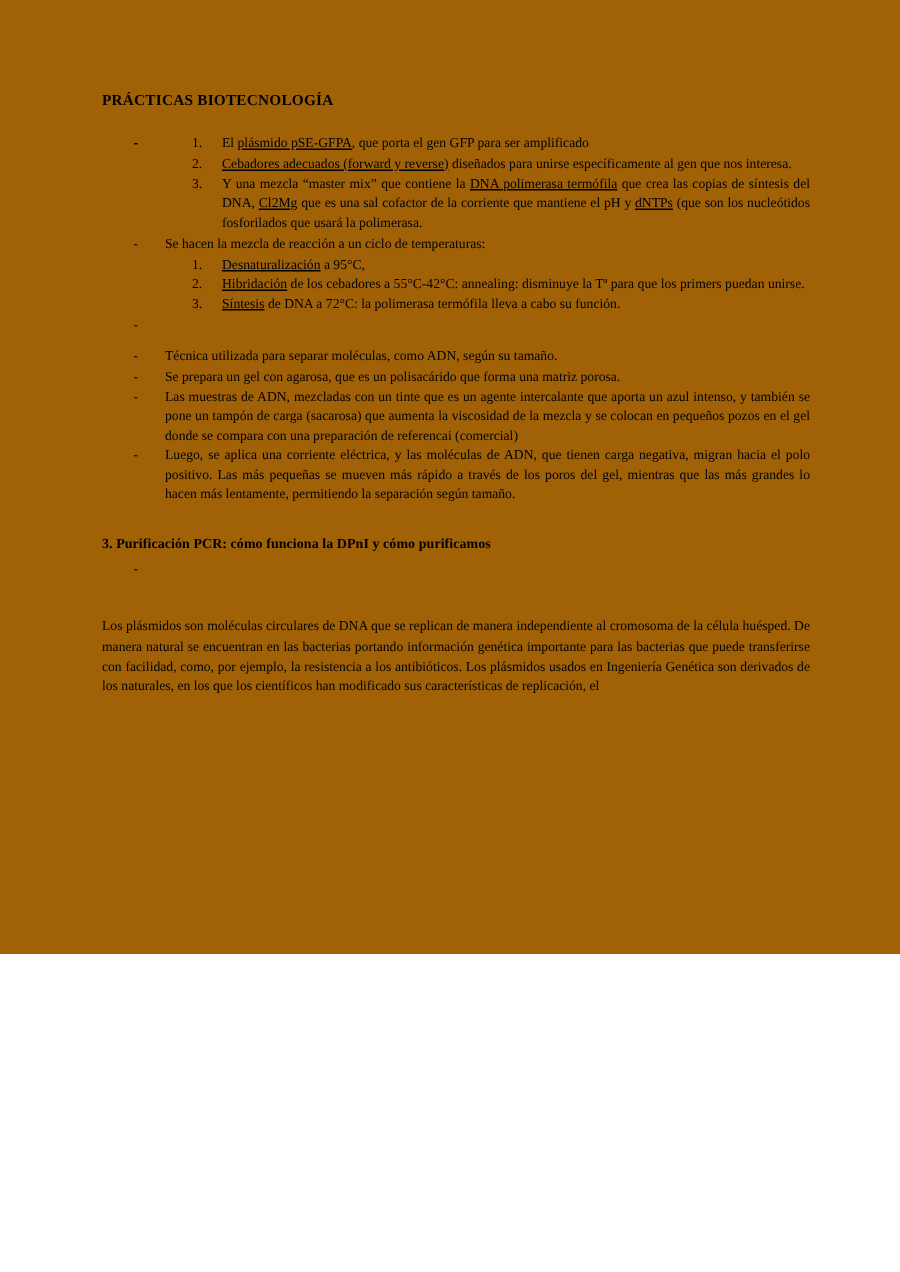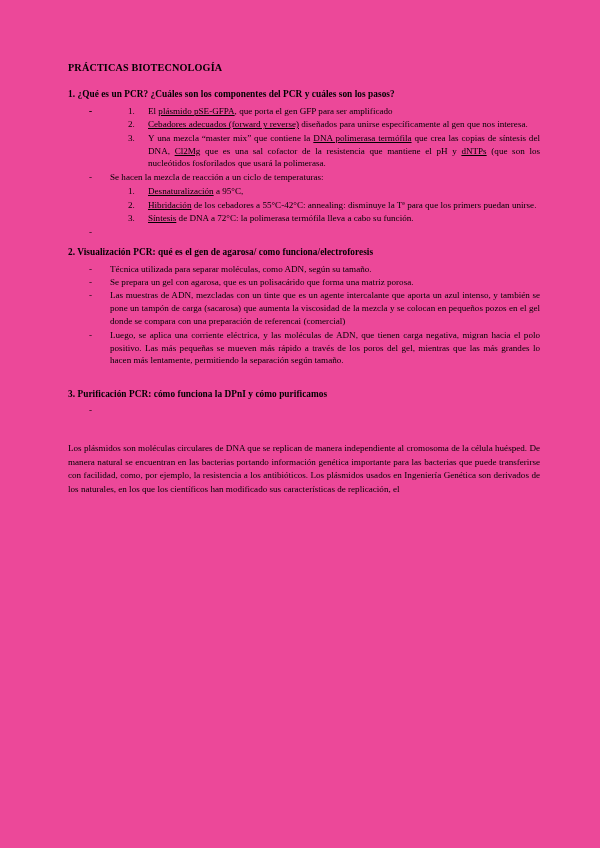--- a/index.html
+++ b/index.html
@@ -11,22 +11,22 @@
   body {
     width: 600px;
     height: 848px;
     font-family: "Liberation Serif", "DejaVu Serif", serif;
     color: #000000;
     overflow: hidden;
   }
   .page {
     position: relative;
     width: 600px;
-    height: 848px;
-    background: #ec4899;
+    height: 636px;
+    background: #a16207;
     box-sizing: border-box;
     padding: 62px 60px 0 68px;
   }
   .doc-title {
     font-weight: bold;
     font-size: 10.2px;
     letter-spacing: 0.15px;
     margin: 0 0 15px 0;
     line-height: 1.2;
   }
@@ -91,21 +91,20 @@
   }
 </style>
 </head>
 <body>
 
 <div class="page">
 
   <h1 class="doc-title">PRÁCTICAS BIOTECNOLOGÍA</h1>
 
   <div class="section">
-    <div class="section-heading">1. ¿Qué es un PCR? ¿Cuáles son los componentes del PCR y cuáles son los pasos?</div>
 
     <ul class="dash-list">
       <li>
         <span class="dash">-</span>
       </li>
       <li>
         <span class="dash">-</span>
       </li>
     </ul>
 
@@ -113,21 +112,21 @@
       <li>
         <span class="num">1.</span>
         <span>El </span><span class="u">plásmido pSE-GFPA</span><span>, que porta el gen GFP para ser amplificado</span>
       </li>
       <li>
         <span class="num">2.</span>
         <span class="u">Cebadores adecuados (forward y reverse)</span><span> diseñados para unirse específicamente al gen que nos interesa.</span>
       </li>
       <li>
         <span class="num">3.</span>
-        <span>Y una mezcla “master mix” que contiene la </span><span class="u">DNA polimerasa termófila</span><span> que crea las copias de síntesis del DNA, </span><span class="u">Cl2Mg</span><span> que es una sal cofactor de la resistencia que mantiene el pH y </span><span class="u">dNTPs</span><span> (que son los nucleótidos fosforilados que usará la polimerasa.</span>
+        <span>Y una mezcla “master mix” que contiene la </span><span class="u">DNA polimerasa termófila</span><span> que crea las copias de síntesis del DNA, </span><span class="u">Cl2Mg</span><span> que es una sal cofactor de la corriente que mantiene el pH y </span><span class="u">dNTPs</span><span> (que son los nucleótidos fosforilados que usará la polimerasa.</span>
       </li>
     </ol>
 
     <ul class="dash-list">
       <li>
         <span class="dash">-</span>
         <span>Se hacen la mezcla de reacción a un ciclo de temperaturas:</span>
       </li>
     </ul>
 
@@ -149,21 +148,20 @@
     <ul class="dash-list">
       <li>
         <span class="dash">-</span>
       </li>
     </ul>
   </div>
 
   <div class="gap-lg"></div>
 
   <div class="section">
-    <div class="section-heading">2. Visualización PCR: qué es el gen de agarosa/ como funciona/electroforesis</div>
     <ul class="dash-list">
       <li>
         <span class="dash">-</span>
         <span>Técnica utilizada para separar moléculas, como ADN, según su tamaño.</span>
       </li>
       <li>
         <span class="dash">-</span>
         <span>Se prepara un gel con agarosa, que es un polisacárido que forma una matriz porosa.</span>
       </li>
       <li>

